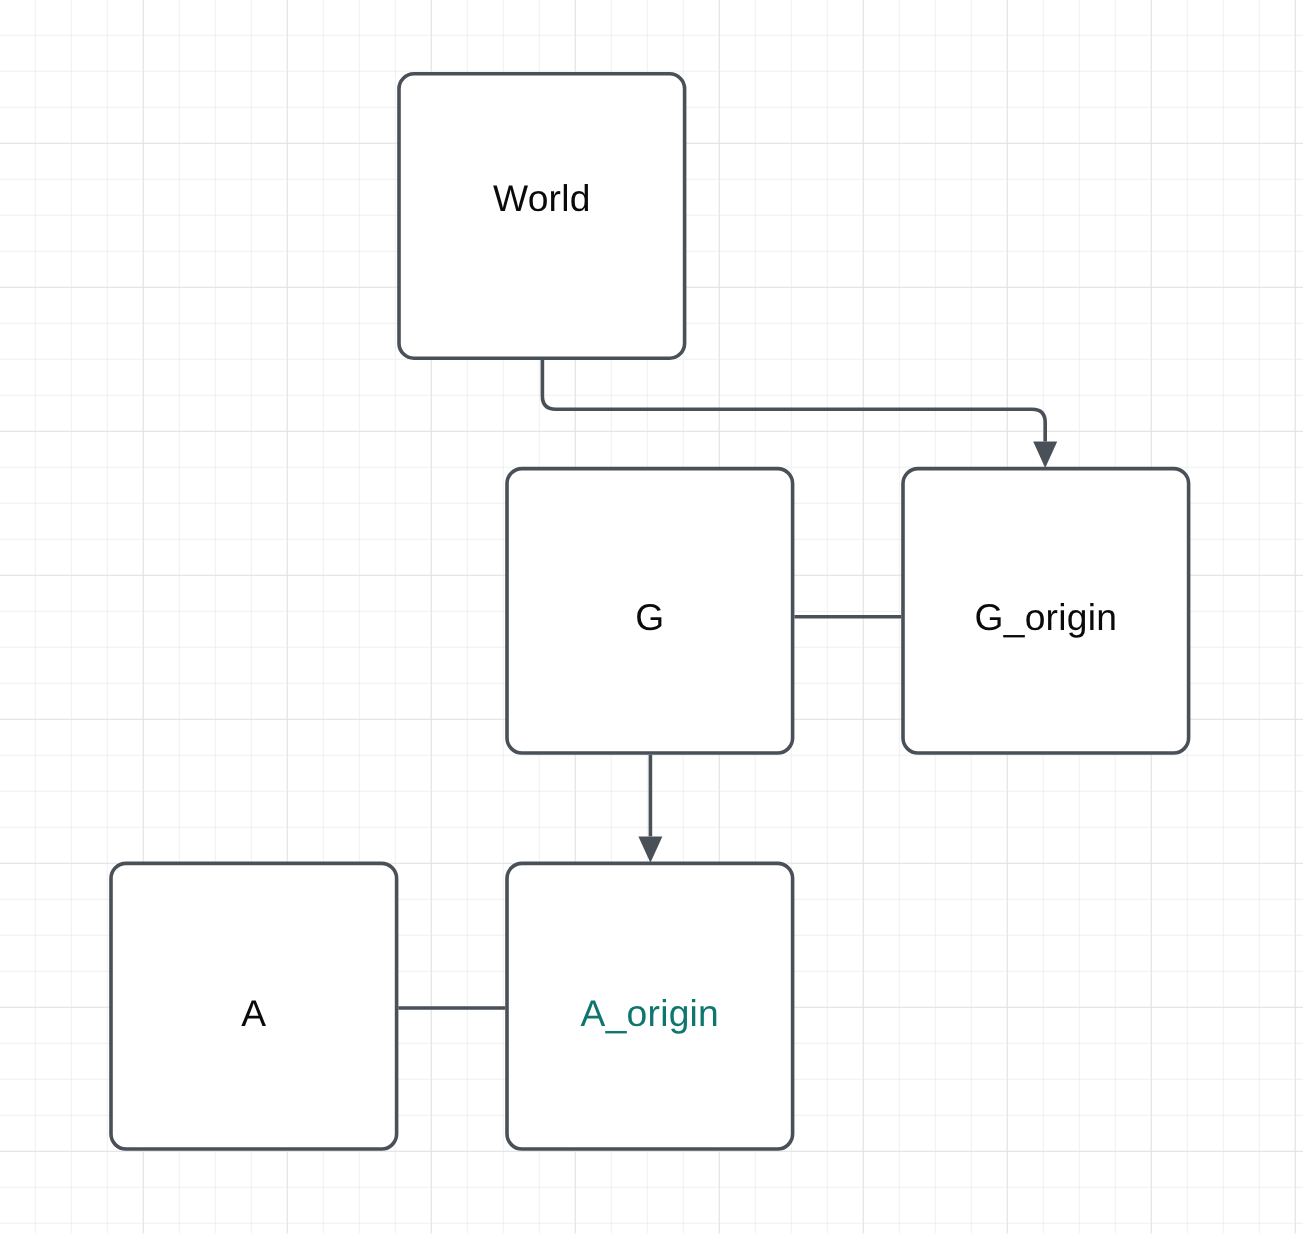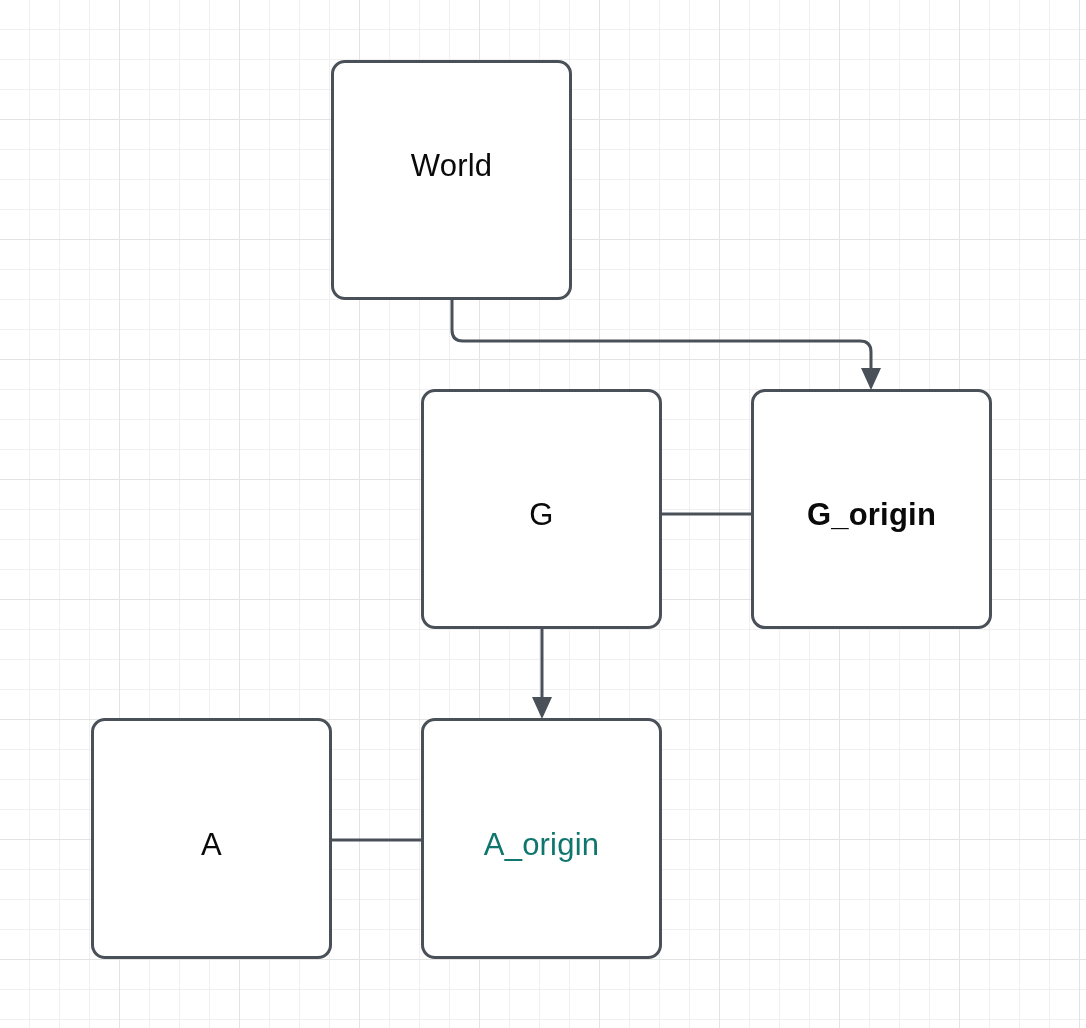--- a/index.html
+++ b/index.html
@@ -70,21 +70,21 @@
     </svg>
 
   <div id="node-layer">
       <div class="node" style="left: 331px; top: 60px; width: 241px; height: 240px; border-color: rgb(74, 80, 88); border-width: 3px; border-radius: 14px; background: rgb(255, 255, 255);">
         <span class="node-label" style="font-size: 31px; color: rgb(10, 10, 10); position: relative; top: -20px;">World</span>
       </div>
       <div class="node" style="left: 421px; top: 389px; width: 241px; height: 240px; border-color: rgb(74, 80, 88); border-width: 3px; border-radius: 14px; background: rgb(255, 255, 255);">
         <span class="node-label" style="font-size: 31px; color: rgb(10, 10, 10);">G</span>
       </div>
       <div class="node" style="left: 751px; top: 389px; width: 241px; height: 240px; border-color: rgb(74, 80, 88); border-width: 3px; border-radius: 14px; background: rgb(255, 255, 255);">
-        <span class="node-label" style="font-size: 31px; color: rgb(10, 10, 10); font-weight: bold;">G_origin</span>
+        <span class="node-label" style="font-size: 31px; color: rgb(10, 10, 10);">G_origin</span>
       </div>
       <div class="node" style="left: 91px; top: 718px; width: 241px; height: 241px; border-color: rgb(74, 80, 88); border-width: 3px; border-radius: 14px; background: rgb(255, 255, 255);">
         <span class="node-label" style="font-size: 31px; color: rgb(10, 10, 10);">A</span>
       </div>
       <div class="node" style="left: 421px; top: 718px; width: 241px; height: 241px; border-color: rgb(74, 80, 88); border-width: 3px; border-radius: 14px; background: rgb(255, 255, 255);">
         <span class="node-label" style="font-size: 31px; color: #0f766e;">A_origin</span>
       </div>
     </div>
 
 </div>

